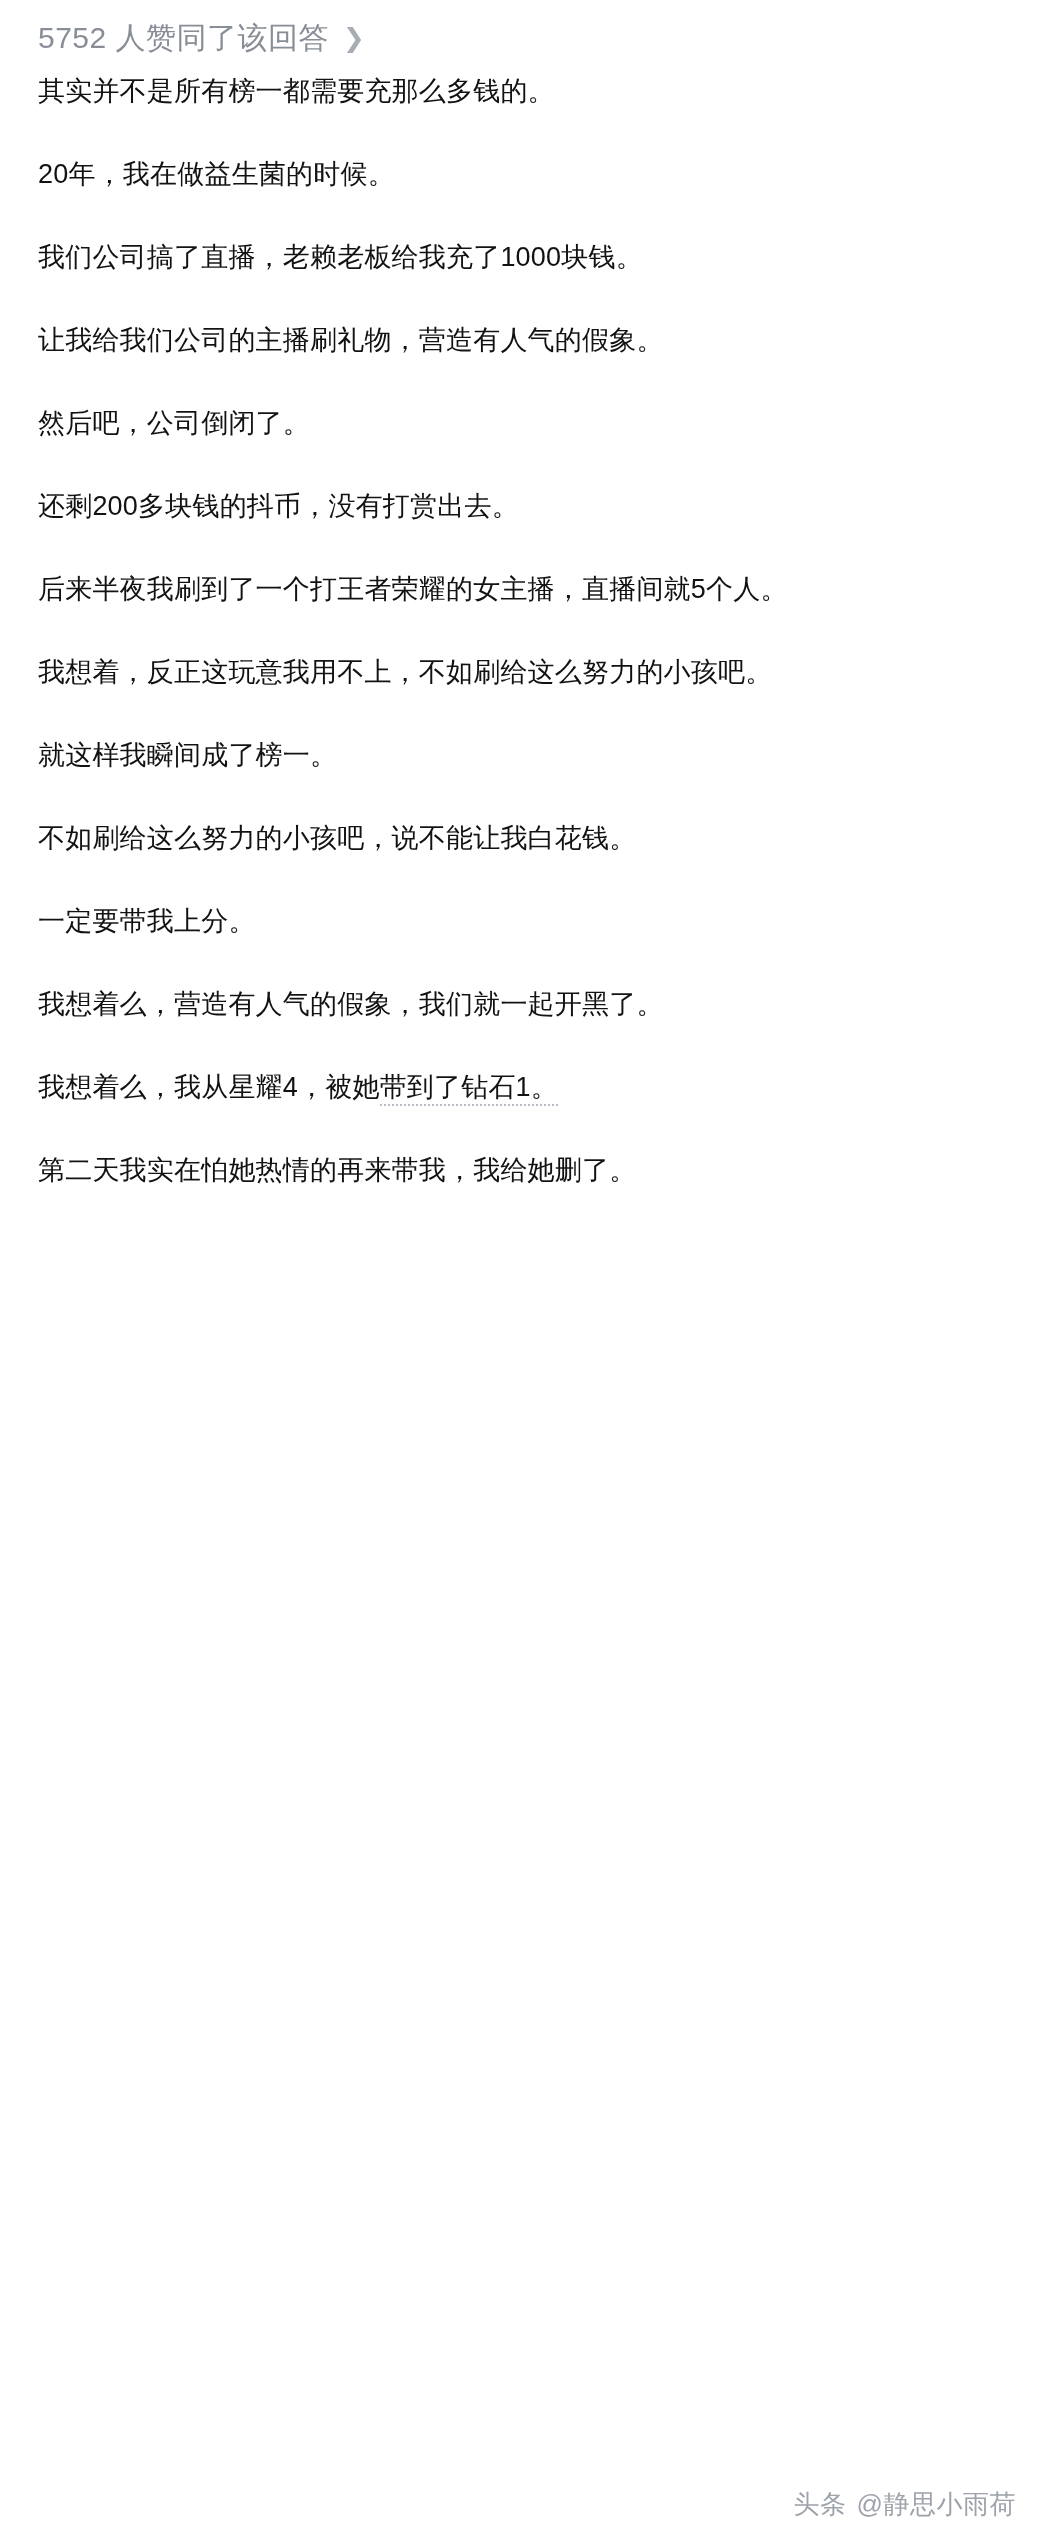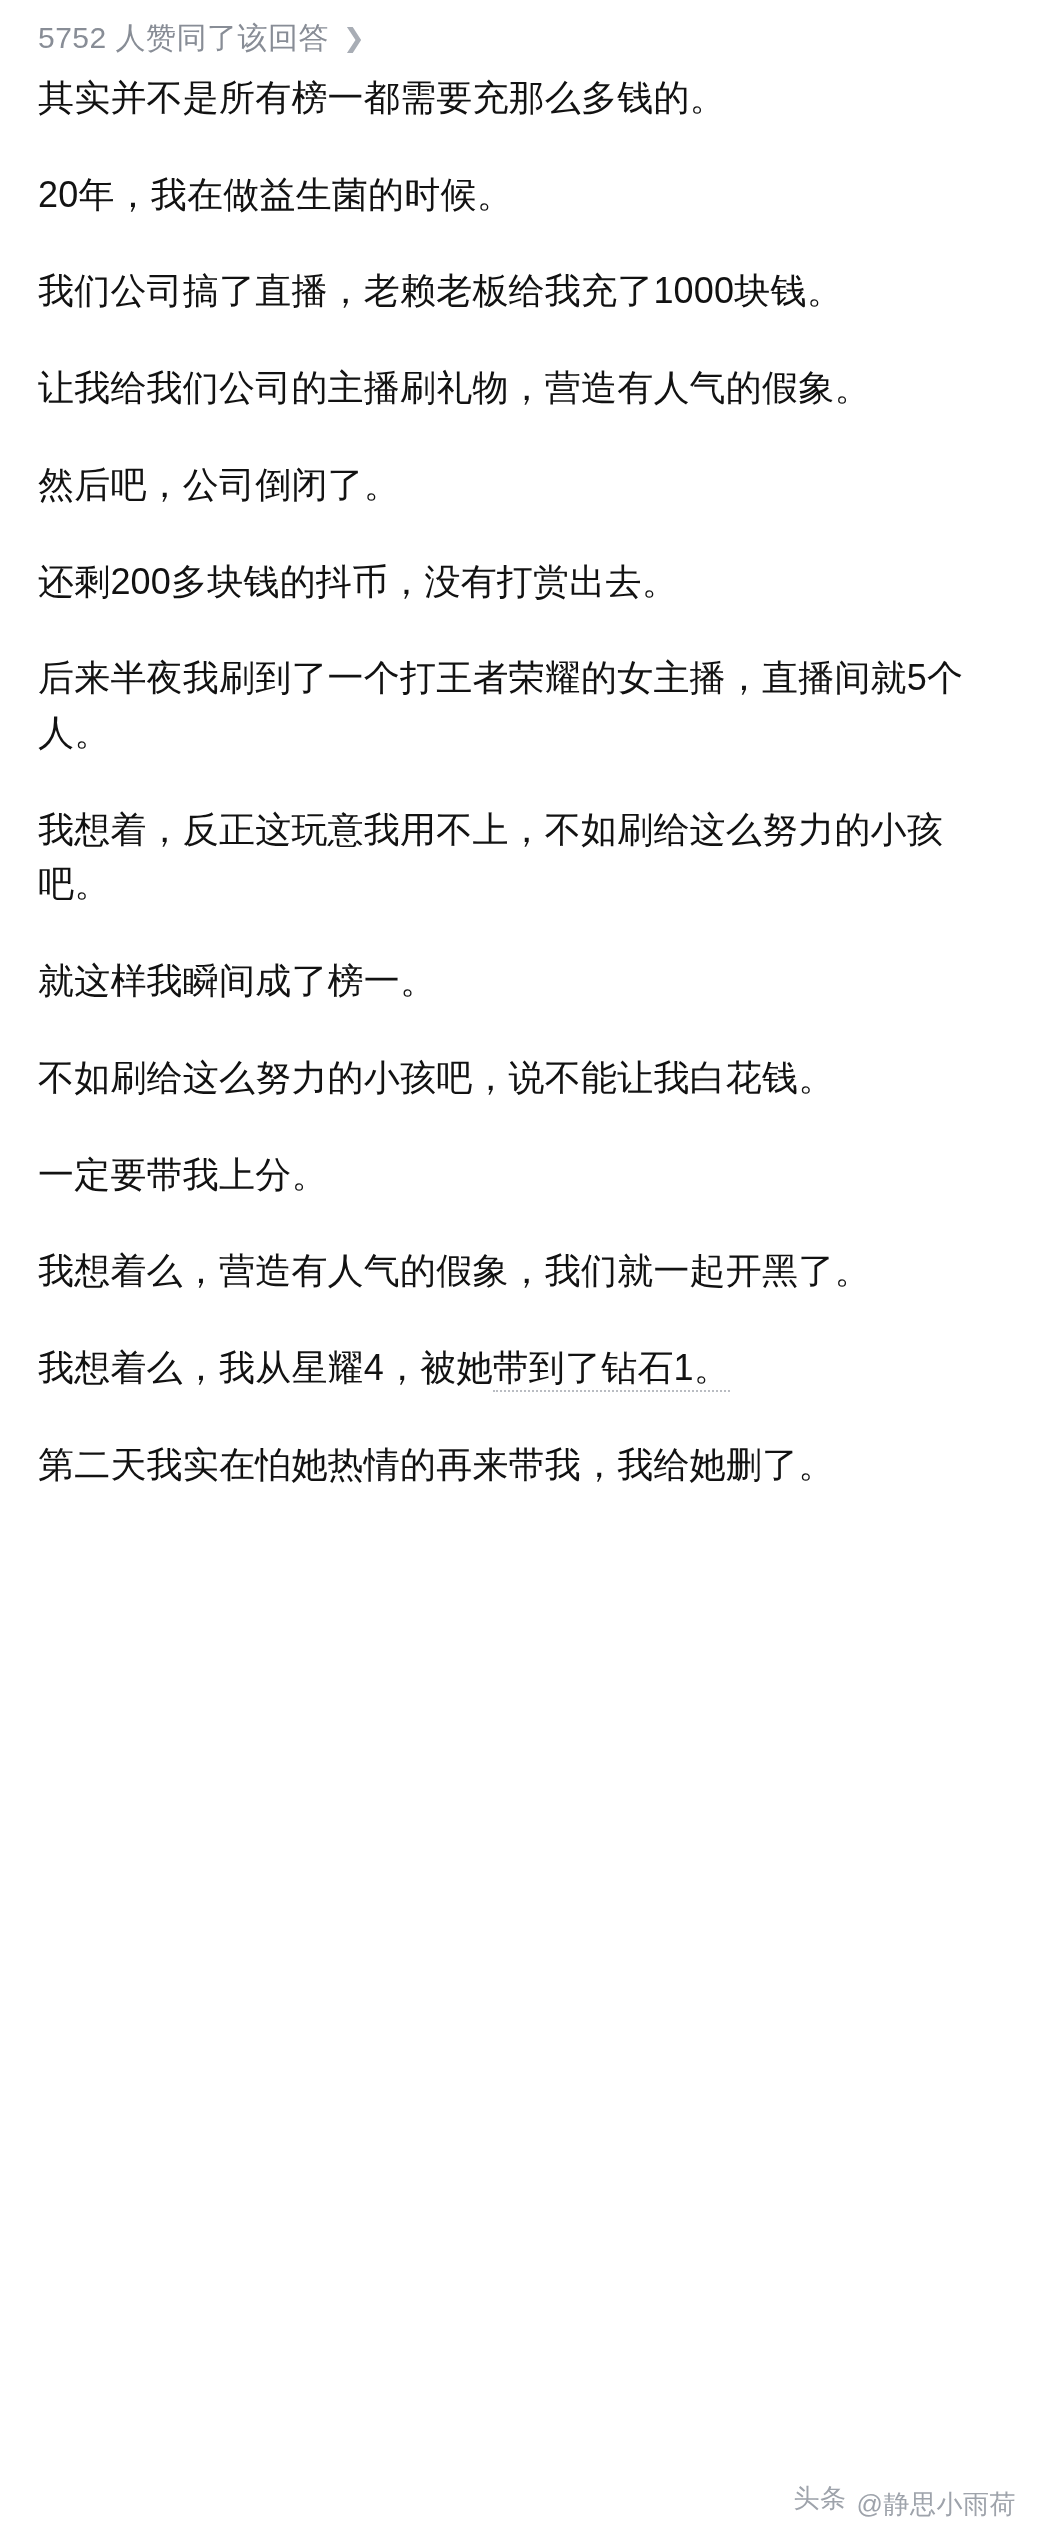--- a/index.html
+++ b/index.html
@@ -40,39 +40,39 @@
     font-size: 26px;
     color: #a8adb5;
     line-height: 1;
     transform: translateY(-1px);
   }
   .answer-body {
     padding: 4px 38px 0 38px;
   }
   .answer-body p {
     margin: 0 0 42px 0;
-    font-size: 36px;
+    font-size: 27px;
     line-height: 1.52;
     color: #121212;
     letter-spacing: 0.2px;
     word-break: break-word;
   }
   .answer-body p:last-child {
     margin-bottom: 0;
   }
   .underline-dotted {
     border-bottom: 2px dotted #b9bcc2;
     padding-bottom: 2px;
   }
   .watermark {
     position: absolute;
     right: 34px;
     bottom: 18px;
     display: flex;
-    align-items: flex-start;
+    align-items: flex-end;
     font-size: 26px;
     color: #9ea3ab;
     letter-spacing: 0.5px;
   }
   .watermark .tt-logo {
     display: inline-flex;
     align-items: center;
     font-size: 26px;
     color: #9ea3ab;
     margin-right: 10px;

